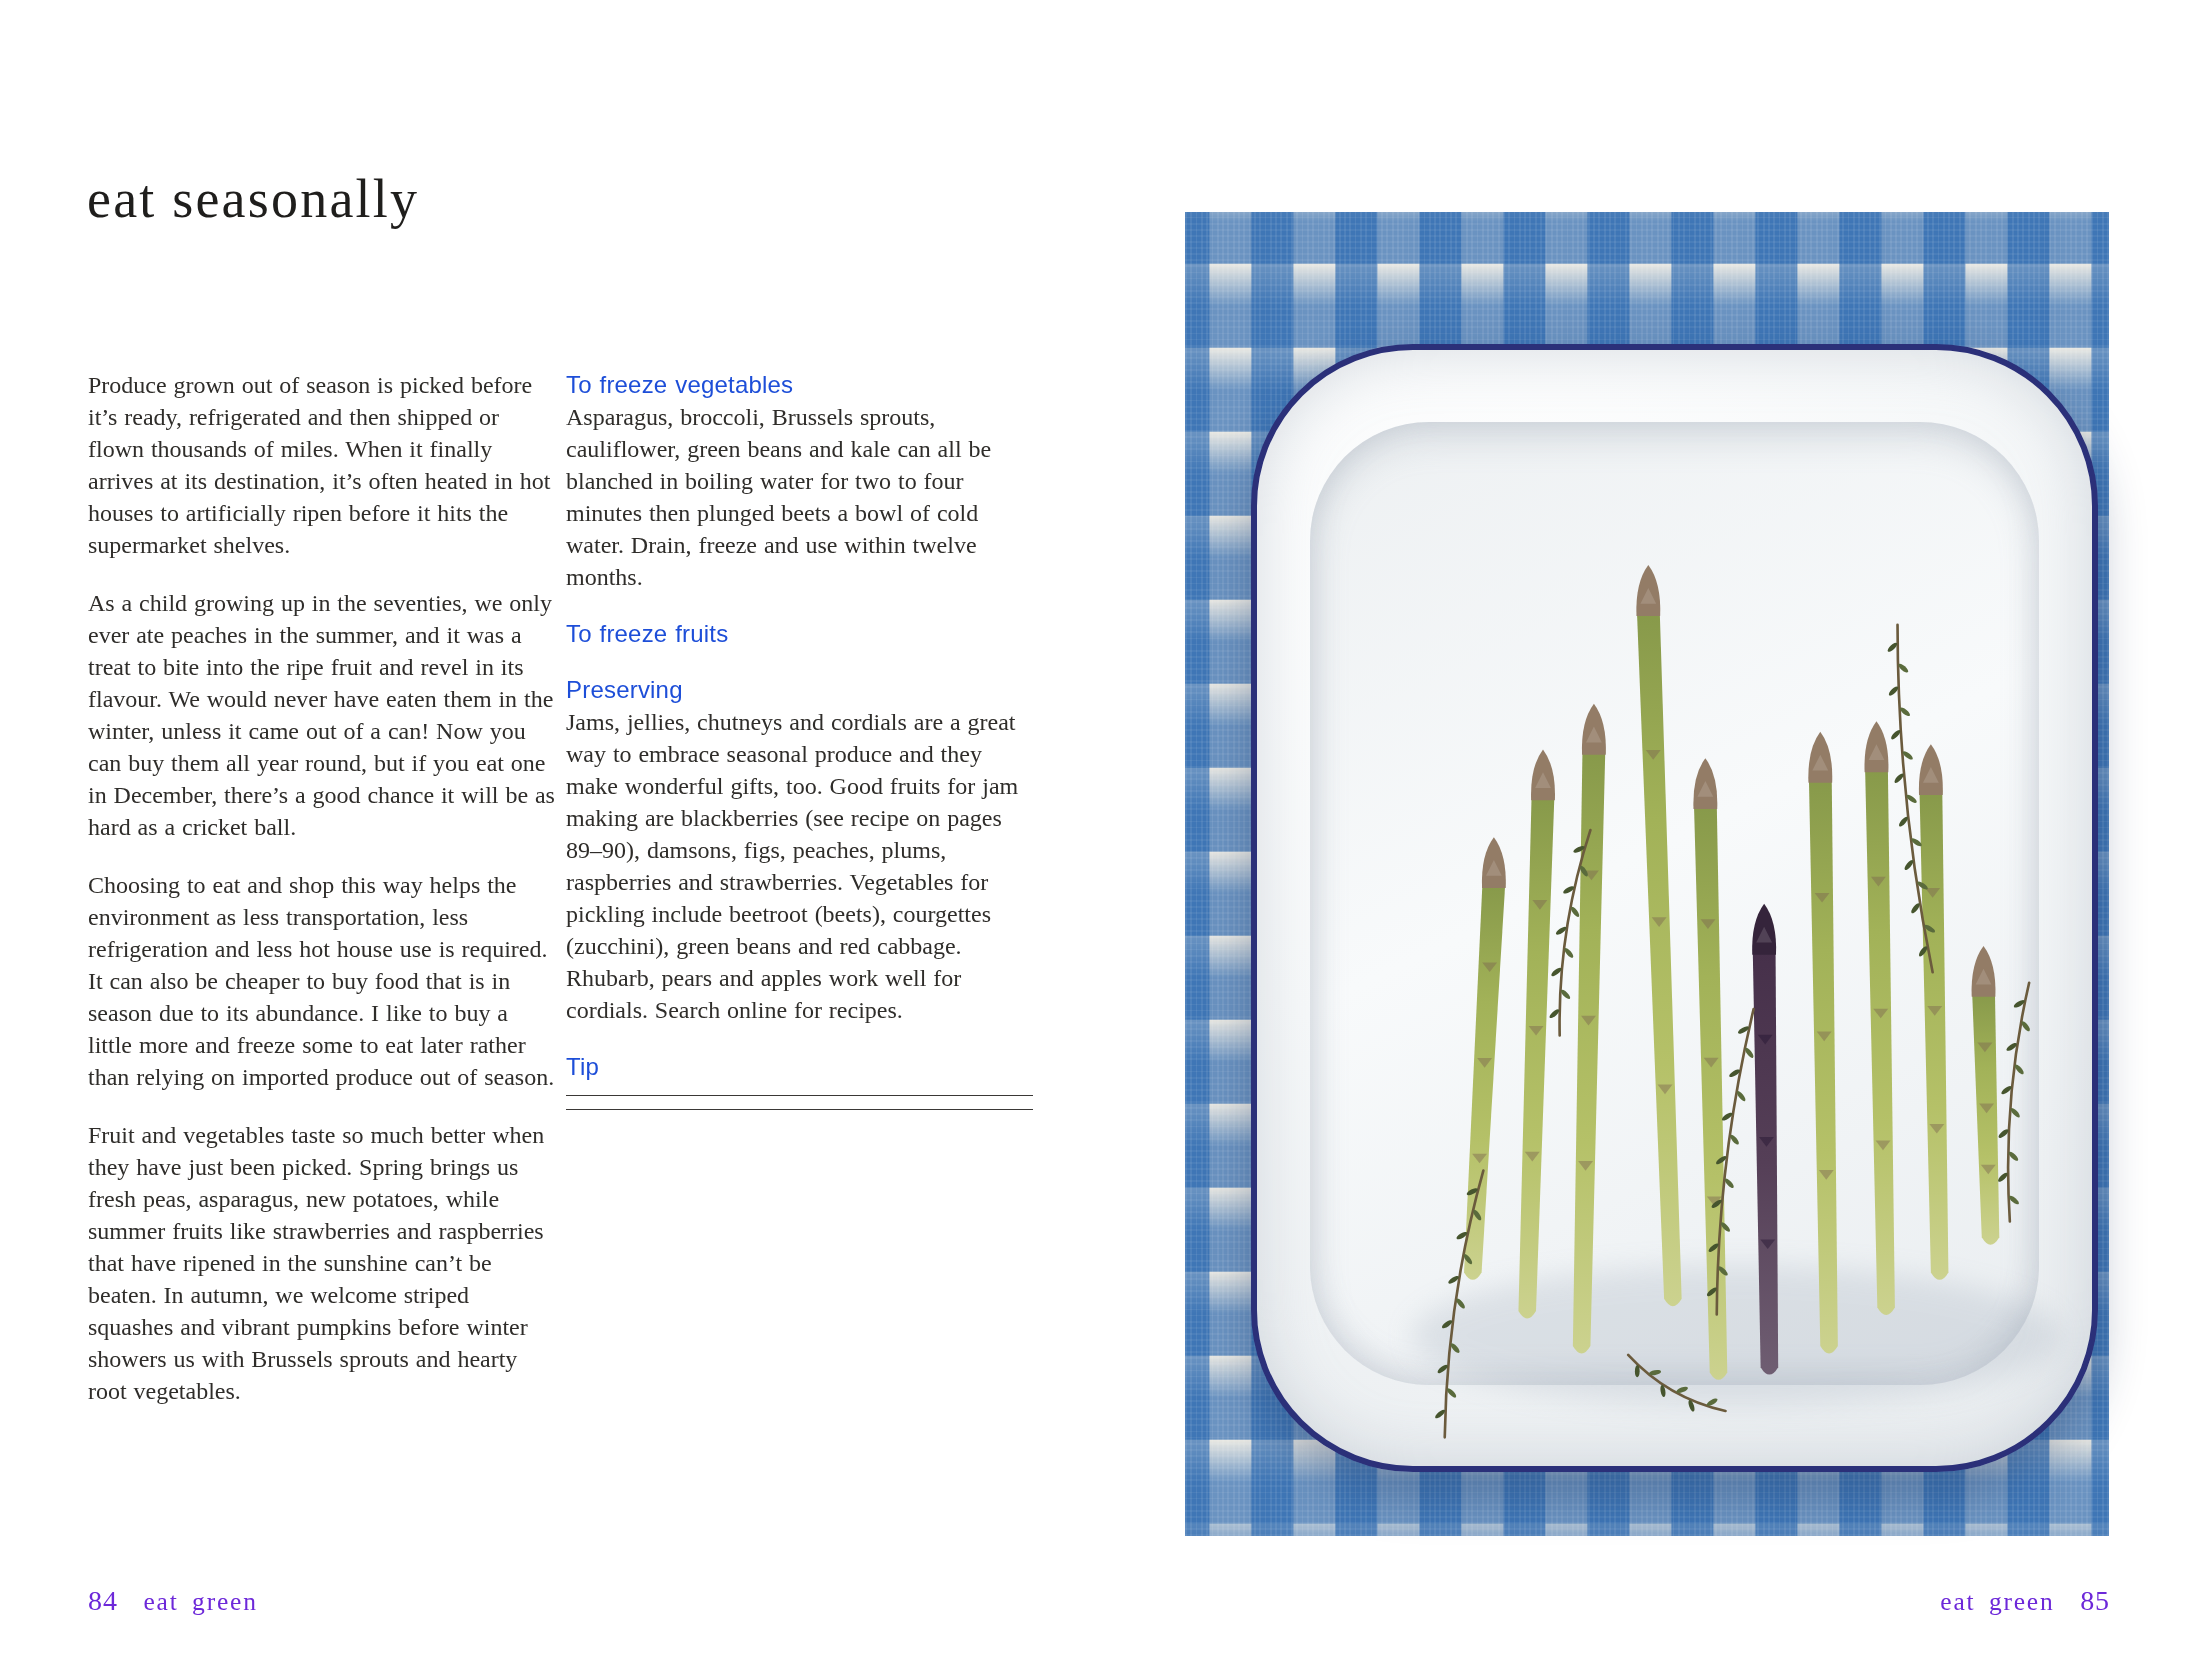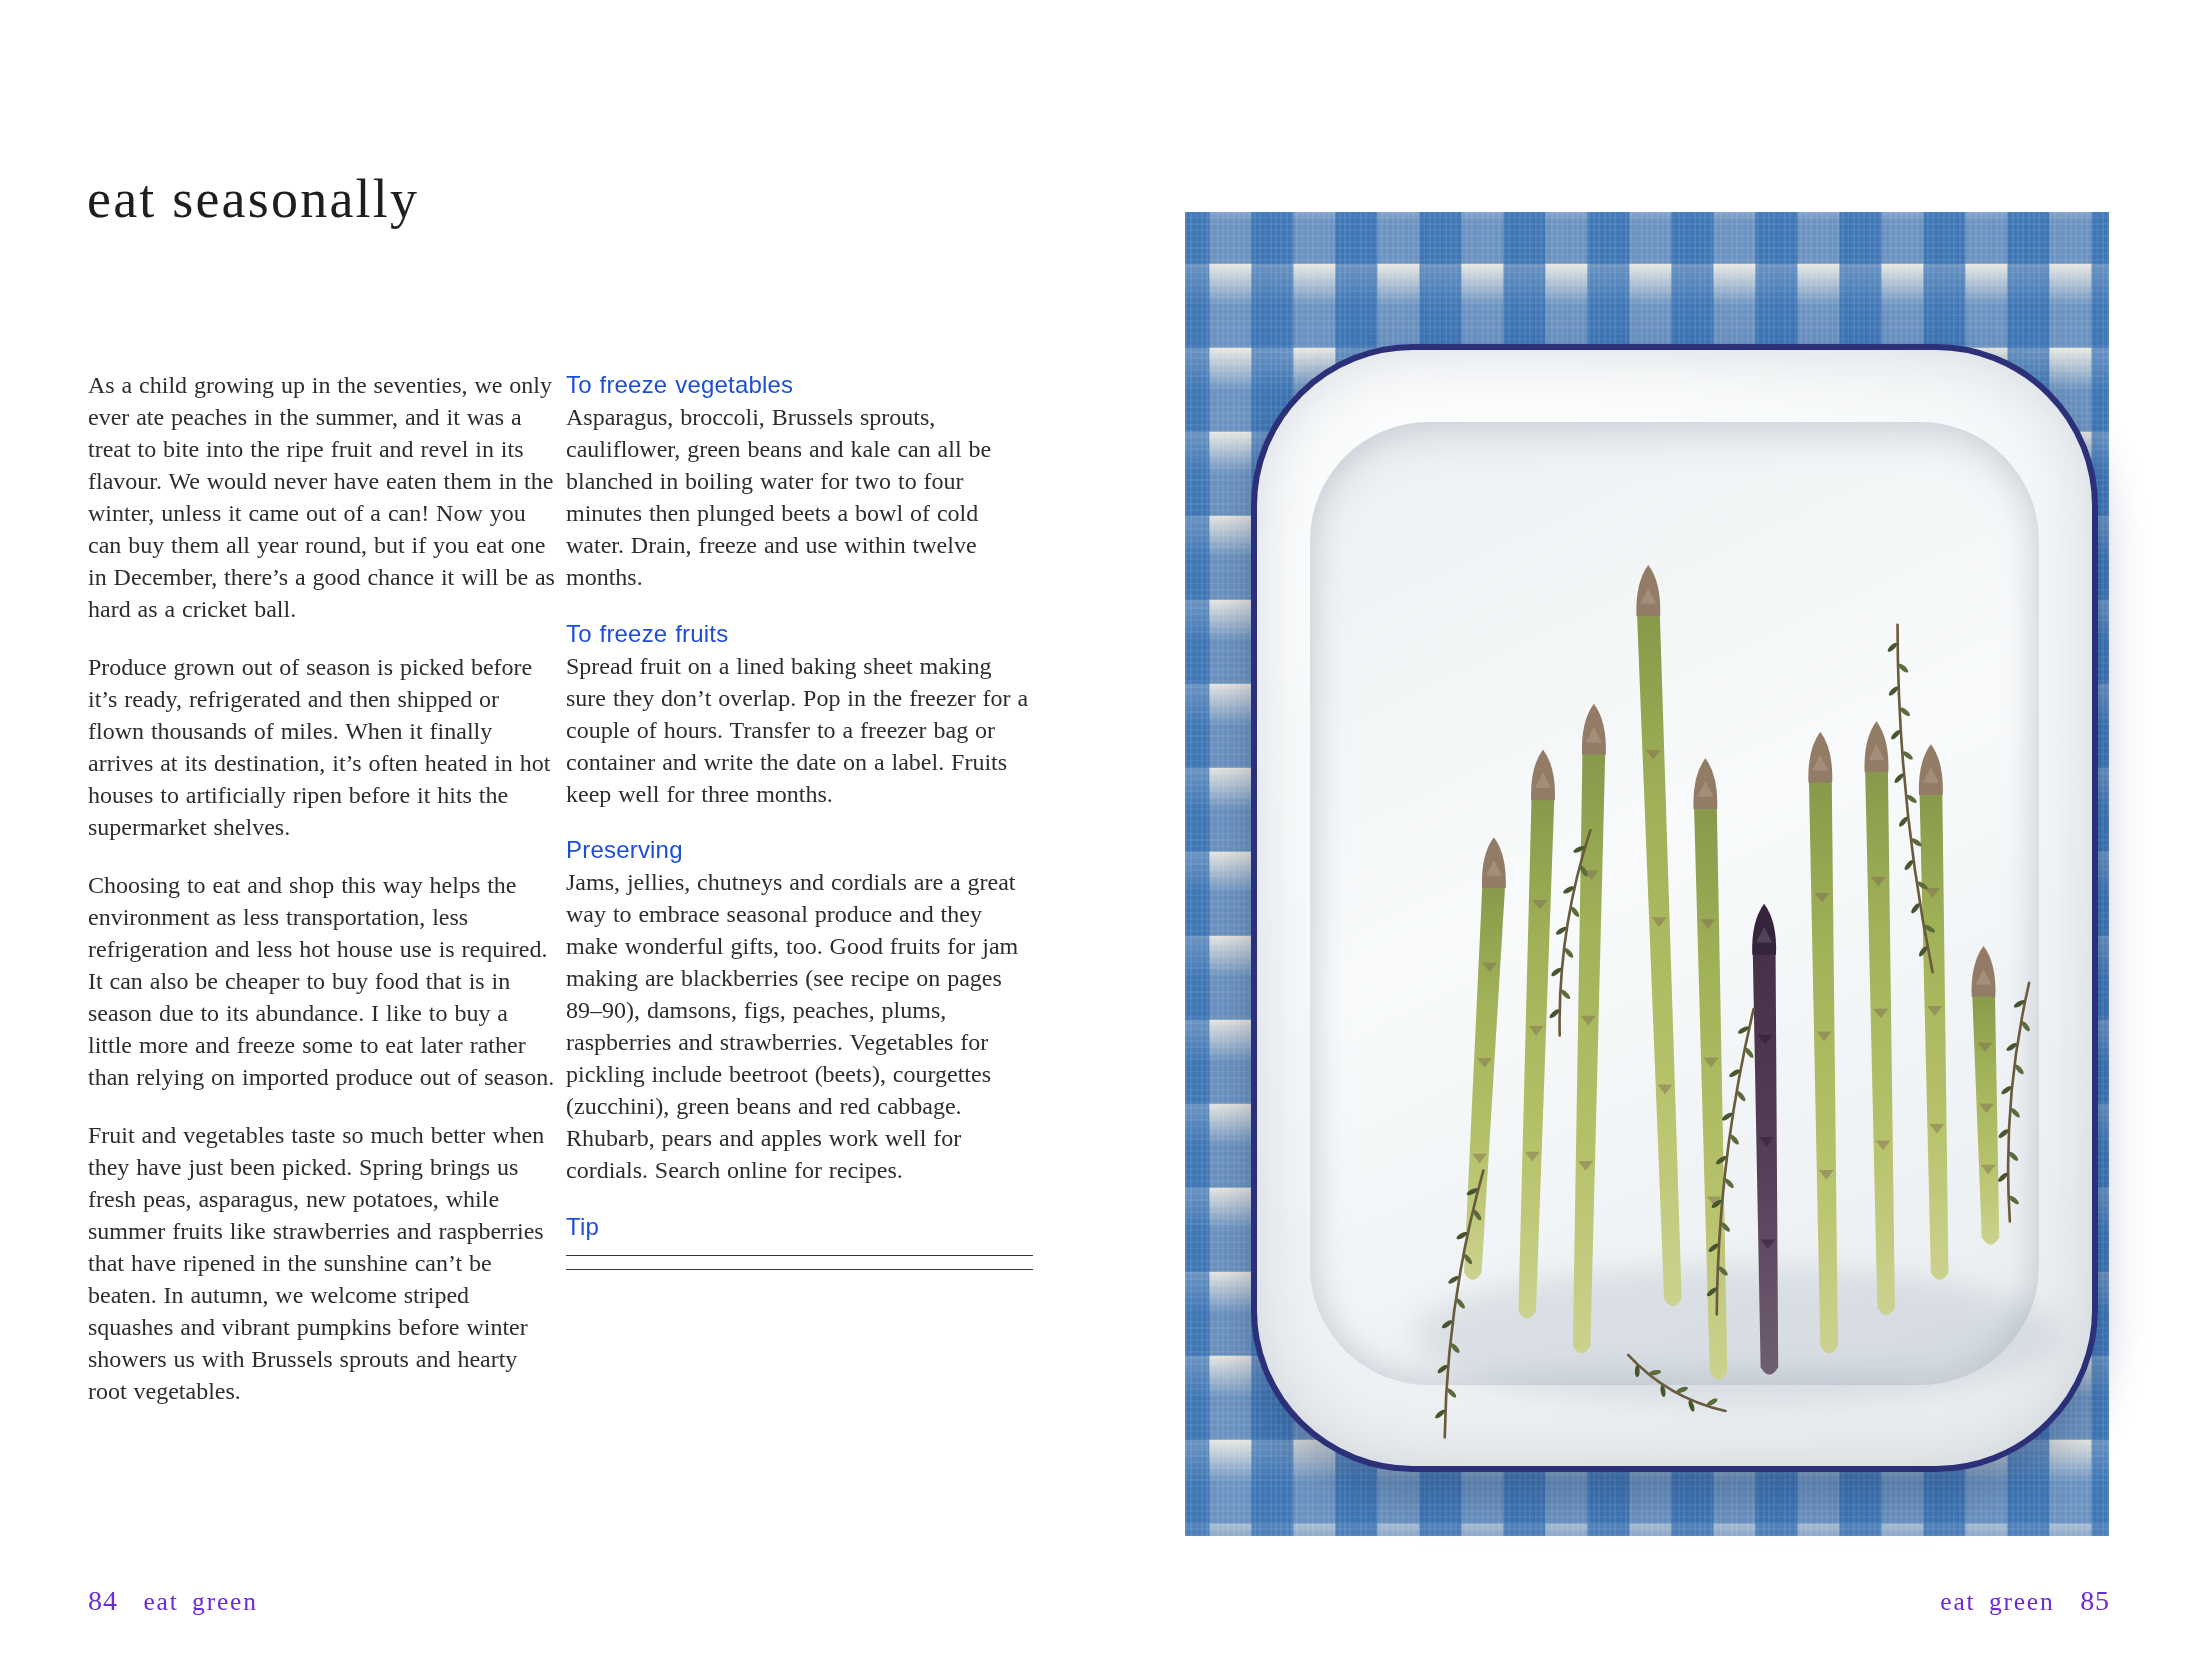--- a/index.html
+++ b/index.html
@@ -50,34 +50,33 @@
   .footer-right span:last-child{margin-right:0;}
 </style>
 </head>
 <body>
 
 <div class="page">
 
   <h1 class="title">eat seasonally</h1>
 
   <div class="col col1">
+    <p>Produce grown out of season is picked before it’s ready, refrigerated and then shipped or flown thousands of miles. When it finally arrives at its destination, it’s often heated in hot houses to artificially ripen before it hits the supermarket shelves.</p>
     <p>As a child growing up in the seventies, we only ever ate peaches in the summer, and it was a treat to bite into the ripe fruit and revel in its flavour. We would never have eaten them in the winter, unless it came out of a can! Now you can buy them all year round, but if you eat one in December, there’s a good chance it will be as hard as a cricket ball.</p>
-    <p>Produce grown out of season is picked before it’s ready, refrigerated and then shipped or flown thousands of miles. When it finally arrives at its destination, it’s often heated in hot houses to artificially ripen before it hits the supermarket shelves.</p>
     <p>Choosing to eat and shop this way helps the environment as less transportation, less refrigeration and less hot house use is required. It can also be cheaper to buy food that is in season due to its abundance. I like to buy a little more and freeze some to eat later rather than relying on imported produce out of season.</p>
     <p>Fruit and vegetables taste so much better when they have just been picked. Spring brings us fresh peas, asparagus, new potatoes, while summer fruits like strawberries and raspberries that have ripened in the sunshine can’t be beaten. In autumn, we welcome striped squashes and vibrant pumpkins before winter showers us with Brussels sprouts and hearty root vegetables.</p>
   </div>
 
   <div class="col col2">
     <section class="howto-section">
       <h2>To freeze vegetables</h2>
       <p>Asparagus, broccoli, Brussels sprouts, cauliflower, green beans and kale can all be blanched in boiling water for two to four minutes then plunged beets a bowl of cold water. Drain, freeze and use within twelve months.</p>
     </section>
     <section class="howto-section">
       <h2>To freeze fruits</h2>
-      <p>Spread fruit on a lined baking sheet making sure they don’t overlap. Pop in the freezer for a couple of hours. Transfer to a freezer bag or container and write the date on a label. Fruits keep well for three months.</p>
     </section>
     <section class="howto-section">
       <h2>Preserving</h2>
       <p>Jams, jellies, chutneys and cordials are a great way to embrace seasonal produce and they make wonderful gifts, too. Good fruits for jam making are blackberries (see recipe on pages 89–90), damsons, figs, peaches, plums, raspberries and strawberries. Vegetables for pickling include beetroot (beets), courgettes (zucchini), green beans and red cabbage. Rhubarb, pears and apples work well for cordials. Search online for recipes.</p>
     </section>
     <section class="howto-section tip">
       <h2>Tip</h2>
       <hr>
       <hr class="bottom">
     </section>

